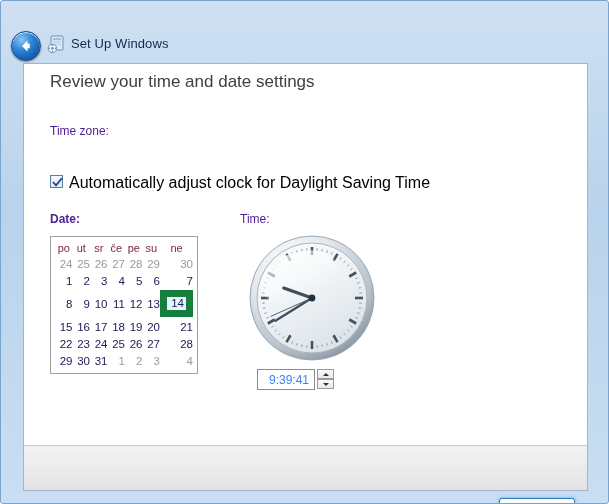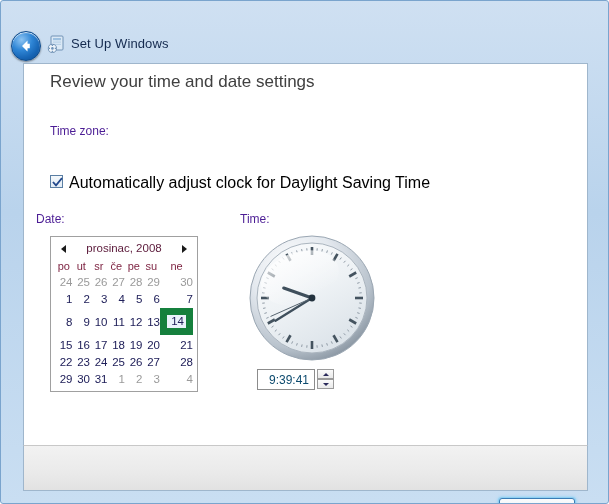--- a/index.html
+++ b/index.html
@@ -80,21 +80,21 @@
     white-space: nowrap;
   }
 
   .field-label {
     position: absolute;
     font-size: 12px;
     color: #4c1d95;
     white-space: nowrap;
   }
   #tz-label { left: 26px; top: 60px; }
-  #date-label { left: 12px; top: 148px; }
+  #date-label { left: 26px; top: 148px; font-weight: bold; }
   #time-label { left: 216px; top: 148px; }
 
   
   #tz-combo {
     position: absolute;
     left: 26px; top: 82px;
     width: 378px; height: 21px;
     box-sizing: border-box;
     background: linear-gradient(180deg,#fdfdfd 0%, #f0f0f0 48%, #e4e4e4 52%, #dcdcdc 100%);
     border: 1px solid #9a9a9a;
@@ -239,21 +239,21 @@
     width: 58px; height: 21px;
     box-sizing: border-box;
     background: #ffffff;
     border: 1px solid #8c8c8c;
     cursor: text;
   }
   #time-value {
     position: absolute;
     right: 5px; top: 3px;
     font-size: 12px;
-    color: #0c4a6e;
+    color: #3b82f6;
     white-space: nowrap;
   }
   .spin-btn {
     position: absolute;
     left: 60px;
     width: 17px; height: 10px;
     box-sizing: border-box;
     background: linear-gradient(180deg,#fbfbfb 0%, #e9e9e9 100%);
     border: 1px solid #9a9a9a;
     cursor: pointer;
@@ -341,25 +341,20 @@
           <path d="M1.5 5.6 L4 8.4 L9.4 1.8" fill="none" stroke="#22488c" stroke-width="1.7" stroke-linecap="square"></path>
         </svg>
       </span>
       <span id="dst-text">Automatically adjust clock for Daylight Saving Time</span>
     </div>
 
     <div class="field-label" id="date-label">Date:</div>
     <div class="field-label" id="time-label">Time:</div>
 
     <div id="calendar">
-      <div id="cal-header">
-        <span id="cal-prev"></span>
-        <span id="cal-month">prosinac, 2008</span>
-        <span id="cal-next"></span>
-      </div>
       <table id="cal-table">
         <thead>
             <tr id="cal-head-row">
               <th>po</th>
               <th>ut</th>
               <th>sr</th>
               <th>če</th>
               <th>pe</th>
               <th>su</th>
               <th>ne</th>

